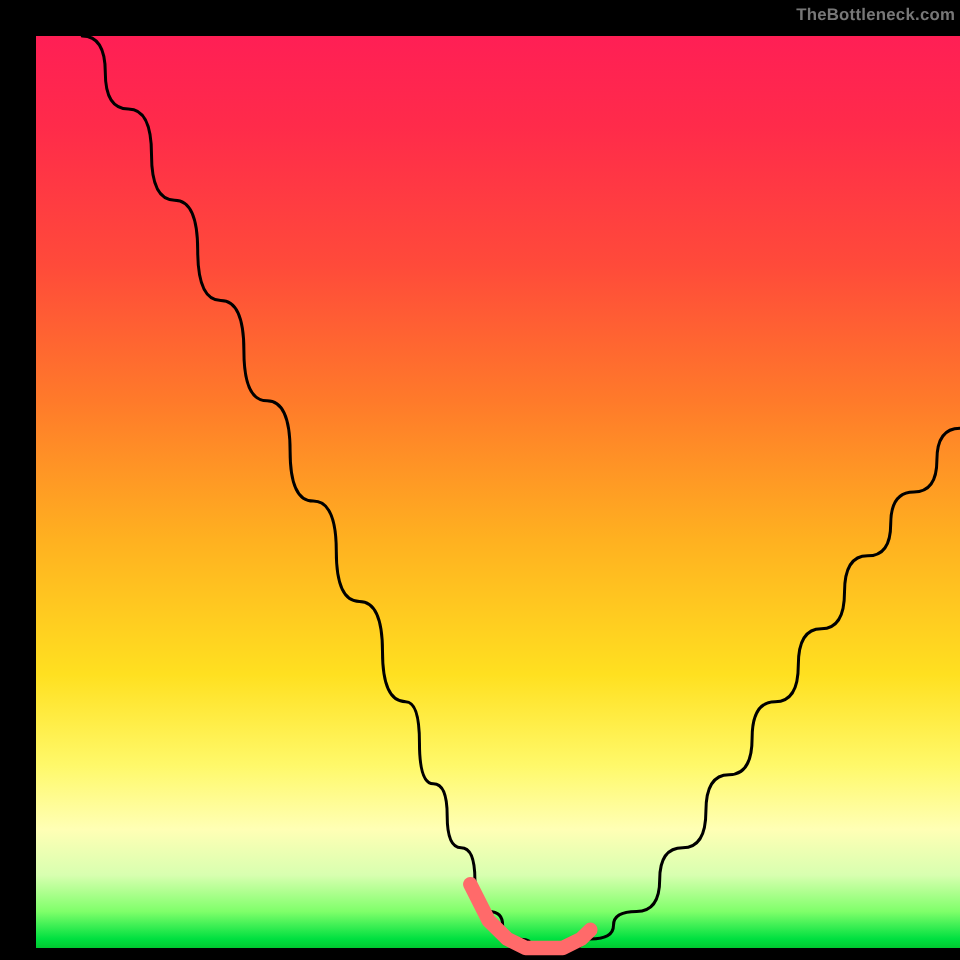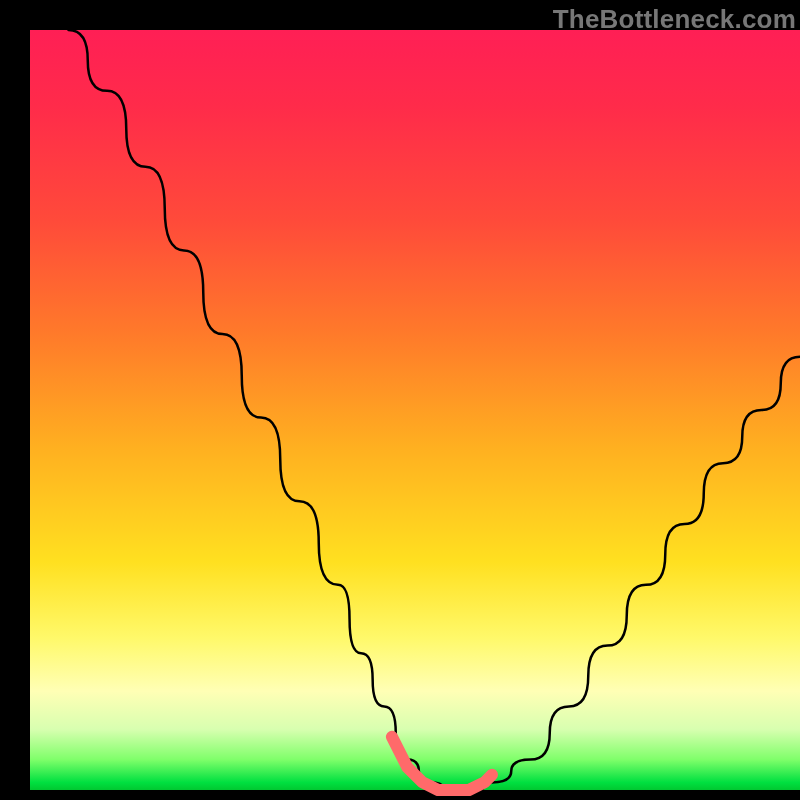--- a/index.html
+++ b/index.html
@@ -39,21 +39,21 @@
       #7fff6a 96%,
       #00e040 99%,
       #00c830 100%
     );
   }
   .watermark {
     position: absolute;
     top: 4px;
     right: 4px;
     color: #777;
-    font-size: 26px;
+    font-size: 14px;
     font-weight: 600;
     letter-spacing: 0.2px;
     user-select: none;
   }
   svg.curve {
     position: absolute;
     left: 0;
     top: 0;
     width: 770px;
     height: 760px;

